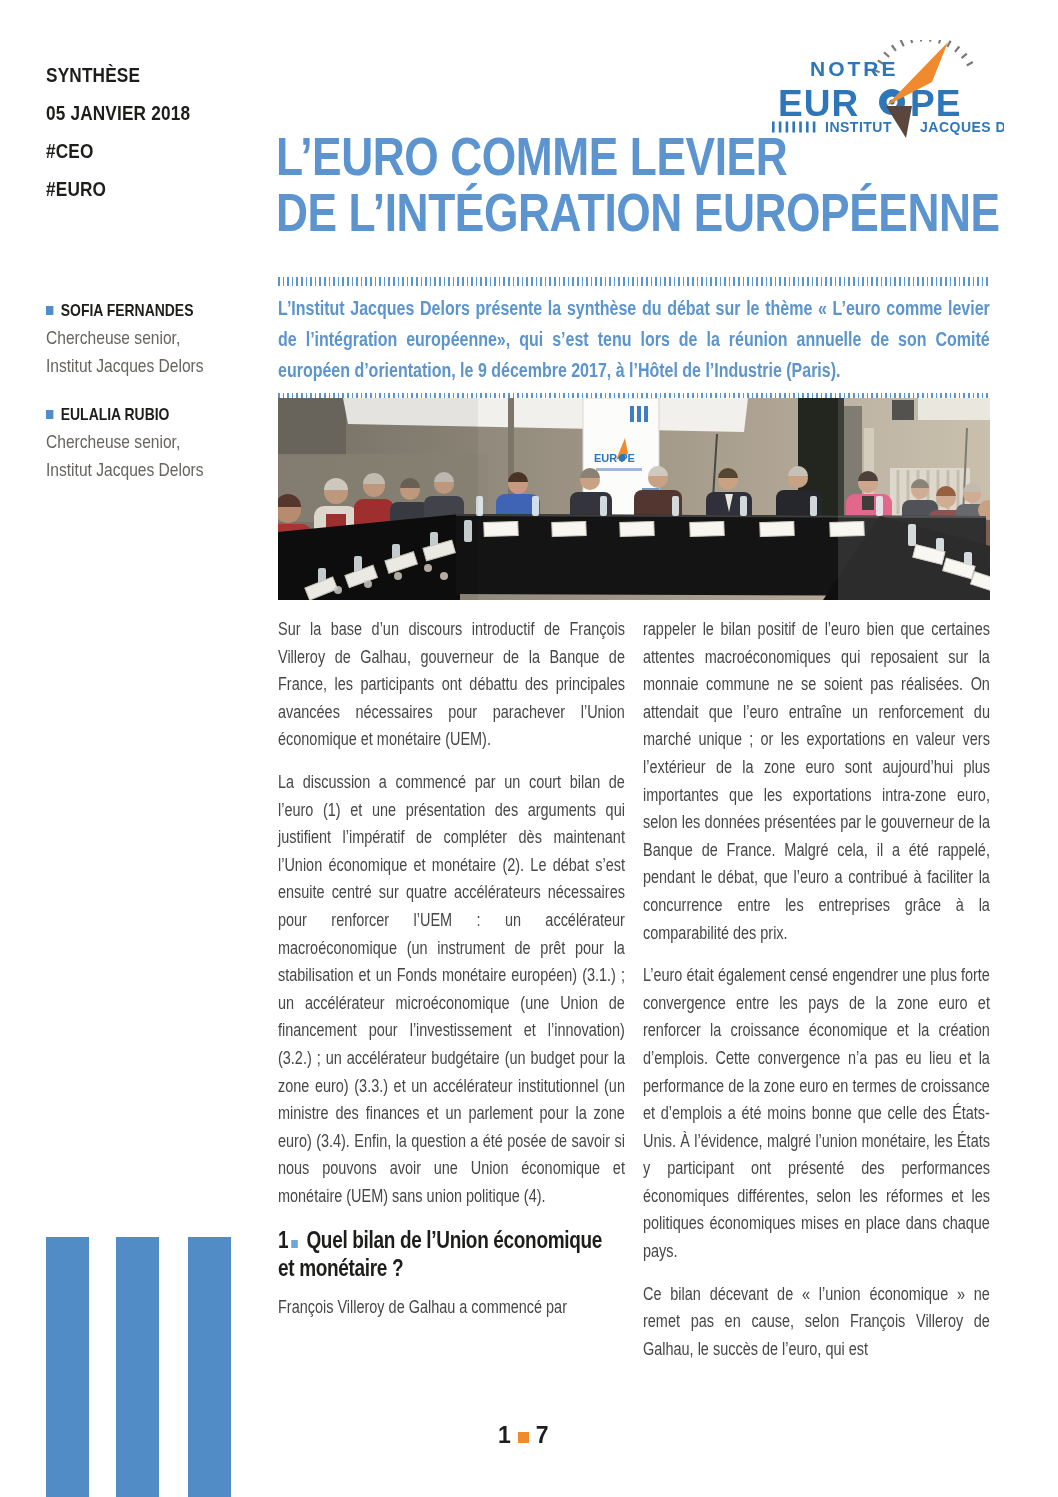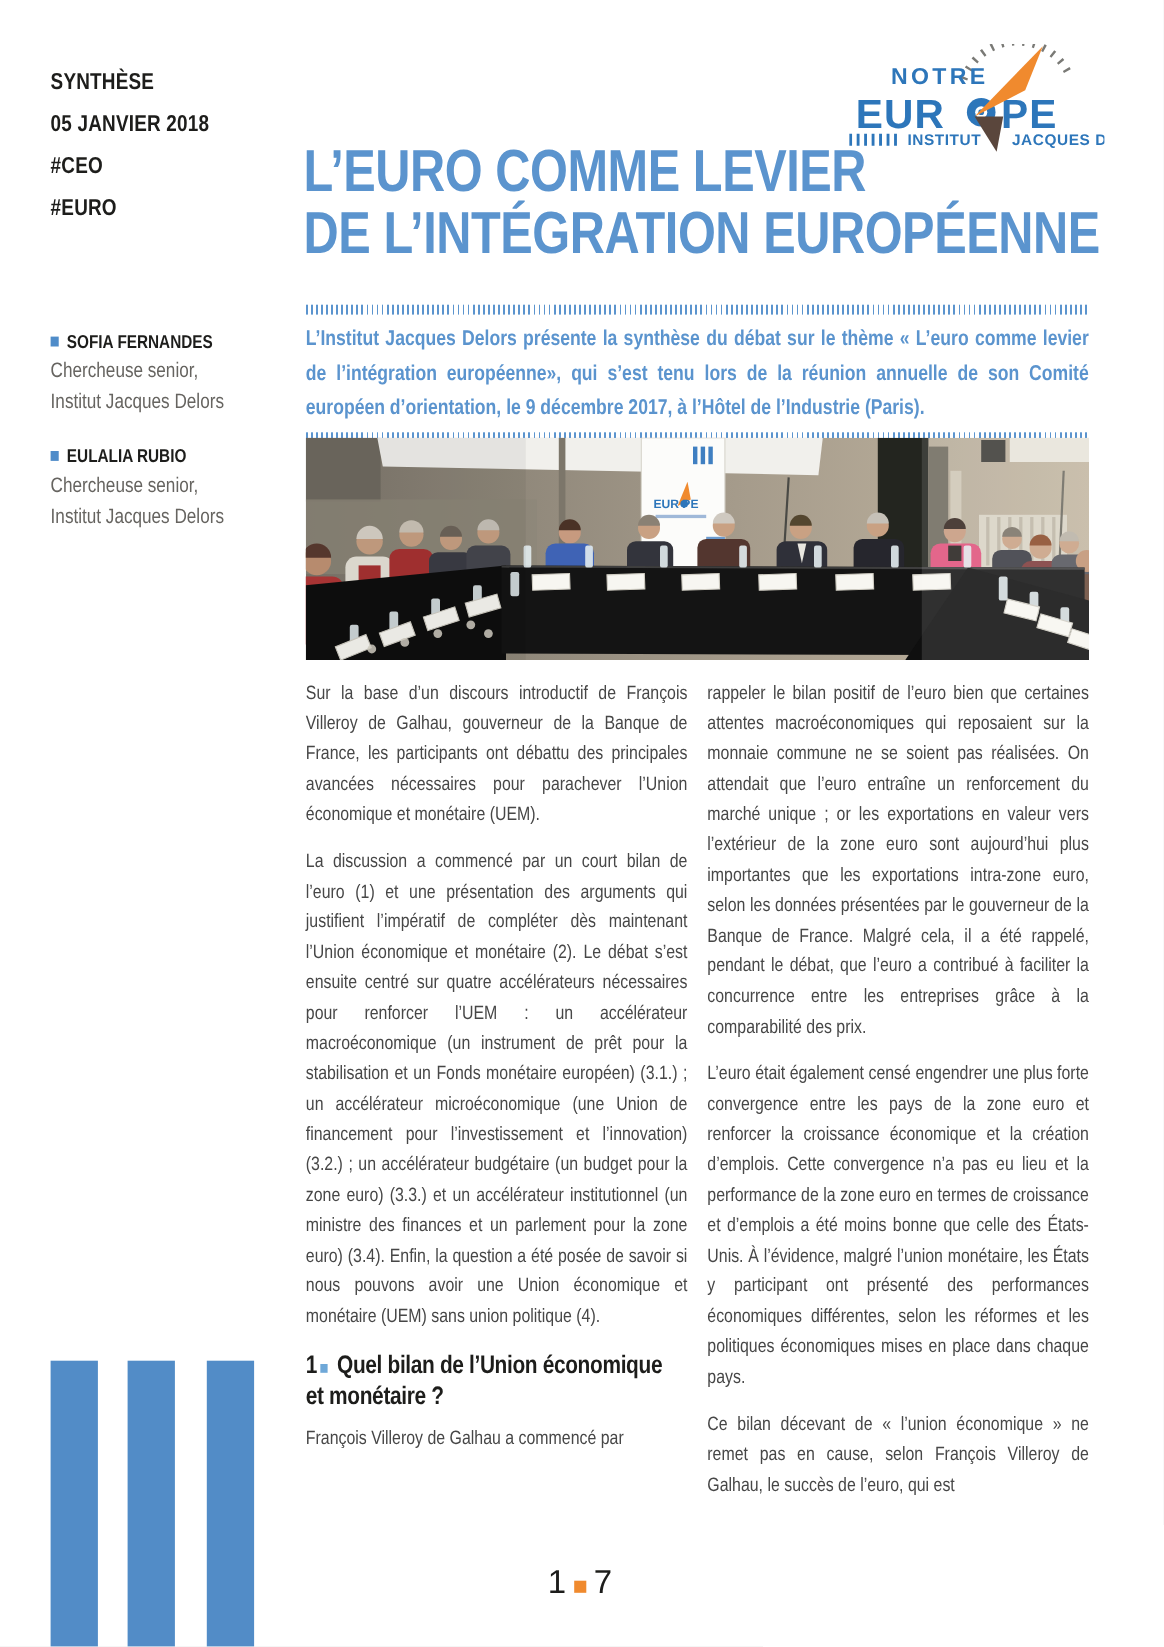--- a/index.html
+++ b/index.html
@@ -32,21 +32,21 @@
   .photo{position:absolute;left:278px;top:398px;width:712px;height:202px;}
   
   .col{position:absolute;top:616px;width:420px;font-size:17.5px;line-height:27.6px;color:#474747;text-align:justify;}
   .col-left{left:278px;}
   .col-right{left:643px;}
   .col p{margin:0 0 15px 0;}
   .section-heading{margin:16px 0 12px 0;font-weight:700;font-size:23px;line-height:28px;color:#1d1d1b;letter-spacing:-0.4px;}
   .section-heading .line{display:block;white-space:nowrap;}
   .heading-square{display:inline-block;width:8px;height:8px;background:#6fa8d8;margin:0 10px 0 4px;}
   
-  .footer-pages{position:absolute;left:498px;top:1422px;font-weight:400;font-size:30px;color:#1d1d1b;white-space:nowrap;}
+  .footer-pages{position:absolute;left:498px;top:1422px;font-weight:700;font-size:23px;color:#1d1d1b;white-space:nowrap;}
   .footer-square{display:inline-block;width:11px;height:11px;background:#f08a2e;margin:0 7px;}
   
   .bar{position:absolute;top:1237px;width:43px;height:260px;background:#528cc7;}
   .bar-1{left:46px;} .bar-2{left:116px;} .bar-3{left:188px;}
 </style>
 </head>
 <body>
 
 <div class="page">
 

